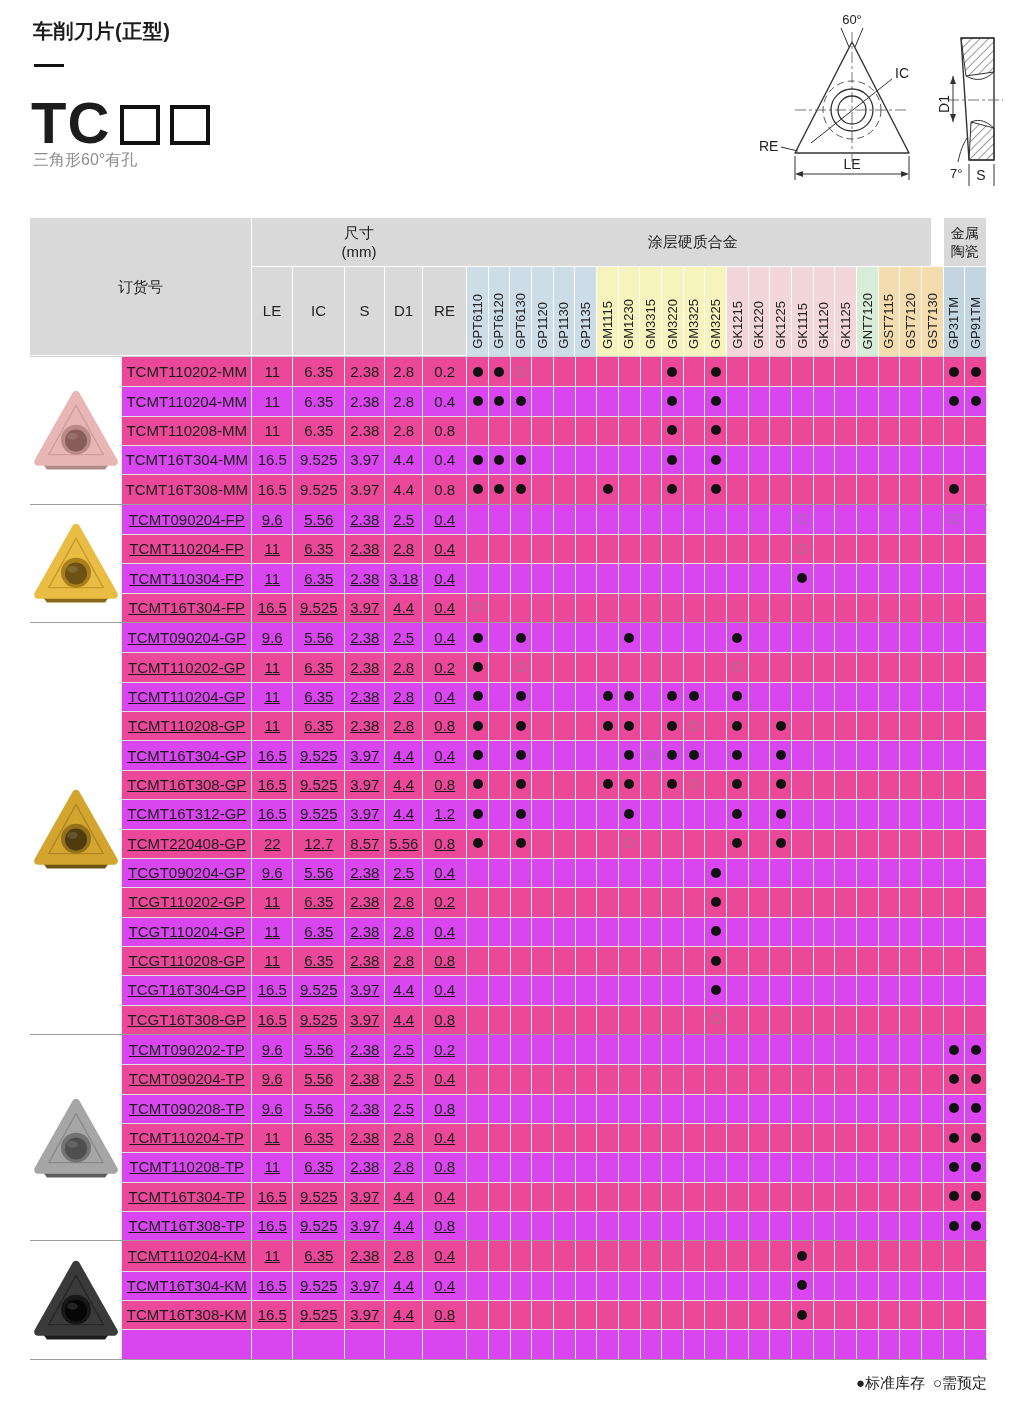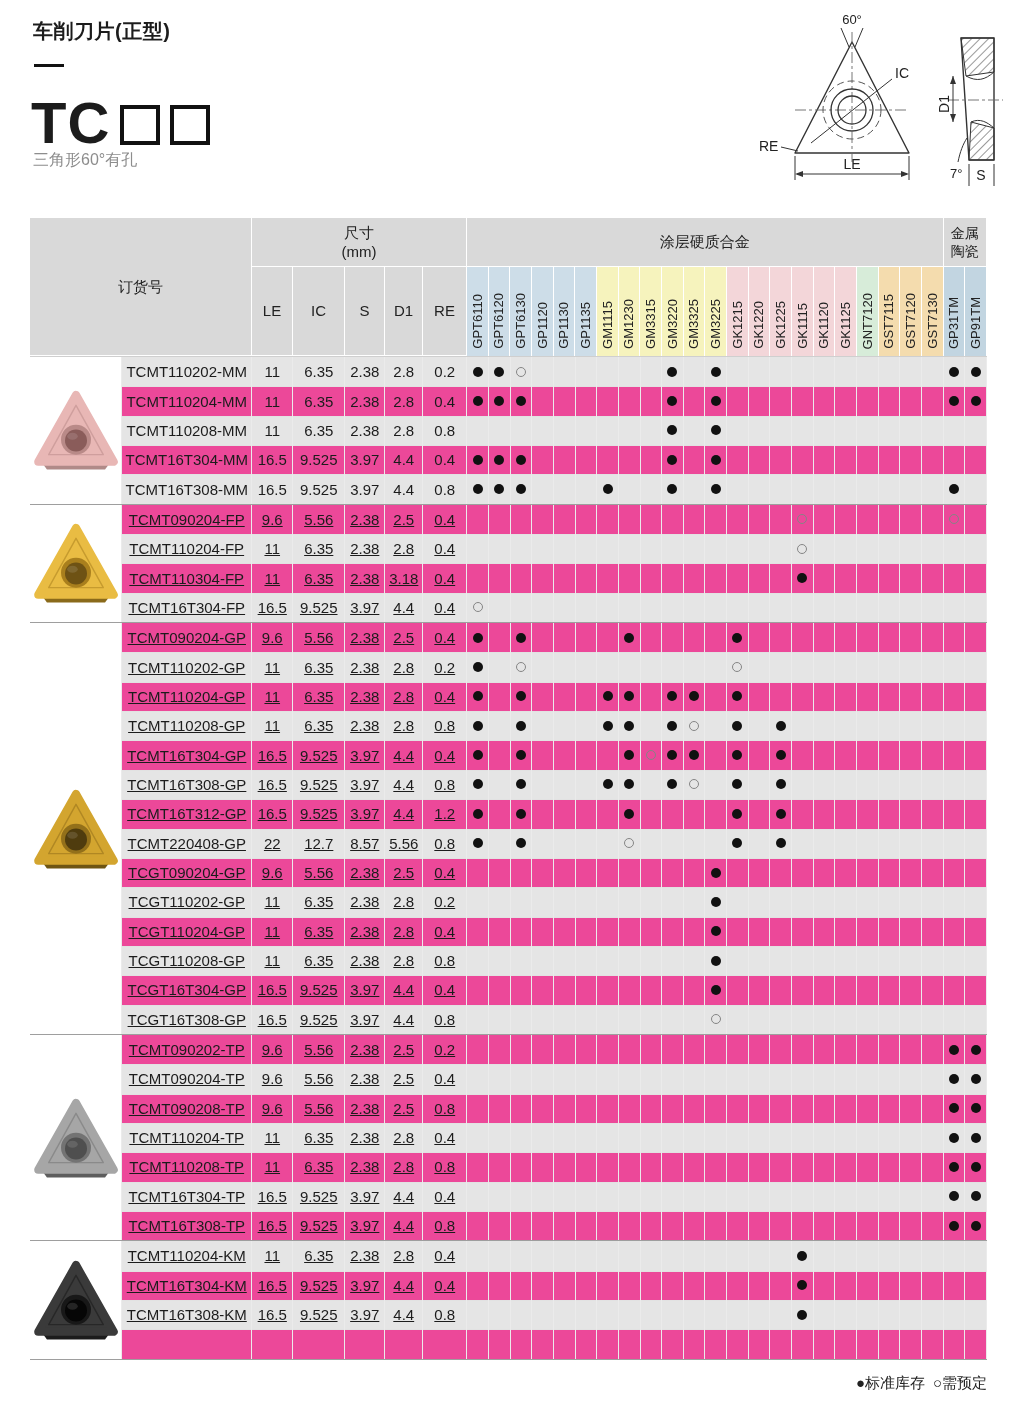--- a/index.html
+++ b/index.html
@@ -21,40 +21,40 @@
   .diagram .small { font-size:13px; }
 
   
   .tbl { position:absolute; left:30px; top:218px; width:957px; }
   .thead { position:relative; height:138px; }
   .hcell { position:absolute; background:#d9d9d9; display:flex; align-items:center; justify-content:center;
            font-size:15px; color:#222; text-align:center; line-height:1.3;
            border-right:1px solid #fff; border-bottom:1px solid #fff; }
   .order-h   { left:0; top:0; width:222px; height:138px; }
   .dims-h    { left:222px; top:0; width:215px; height:49px; }
-  .carbide-h { left:437px; top:0; width:476.67px; height:49px; }
+  .carbide-h { left:425px; top:0; width:476.67px; height:49px; }
   .cermet-h  { left:913.67px; top:0; width:43.33px; height:49px; font-size:14px; }
   .grade-cell { position:absolute; top:49px; height:89px; display:flex; justify-content:center;
                 align-items:flex-end; padding-bottom:7px; border-right:1px solid #fff; }
   .vtext { writing-mode:vertical-rl; transform:rotate(180deg); font-size:13px; color:#222; white-space:nowrap; }
   .tone-blue   { background:#cddde8; }
   .tone-yellow { background:#f6f3bd; }
   .tone-pink   { background:#f3d6d9; }
   .tone-green  { background:#d7ecd9; }
   .tone-tan    { background:#f4dcae; }
   .tone-tm     { background:#c2d5e1; }
 
   .tbody { border-top:1px solid #cfcfcf; border-bottom:1px solid #9e9e9e; }
   .group { position:relative; }
   .group + .group { border-top:1px solid #9e9e9e;text-decoration:underline; }
   .row { display:flex; height:29.35px; }
   .imgcol { width:92px; }
   .rest { flex:1; display:grid; grid-template-columns:130px 41px 52px 40px 38px 44px repeat(24,21.6666px);
-          border-left:1px solid #ebebeb; background:#e5e5e5; }
-  .row.alt .rest { background:#ec4899; }
+          border-left:1px solid #ebebeb; background:#ec4899; }
+  .row.alt .rest { background:#d946ef; }
   .group .row + .row .rest { box-shadow:inset 0 1px 0 #e2e2e2; }
   .cell { display:flex; align-items:center; justify-content:center; font-size:15px;
           border-right:1px solid #ebebeb; overflow:hidden; }
   .dot  { width:10px; height:10px; border-radius:50%; background:#111; }
   .ring { width:10px; height:10px; border-radius:50%; border:1.5px solid #858585; background:transparent; }
   .insert { position:absolute; left:2px; top:50%; transform:translateY(-50%); }
 
   
   .legend { position:absolute; right:30px; top:1374px; font-size:15px; color:#222; display:flex; gap:8px; }
 </style>

